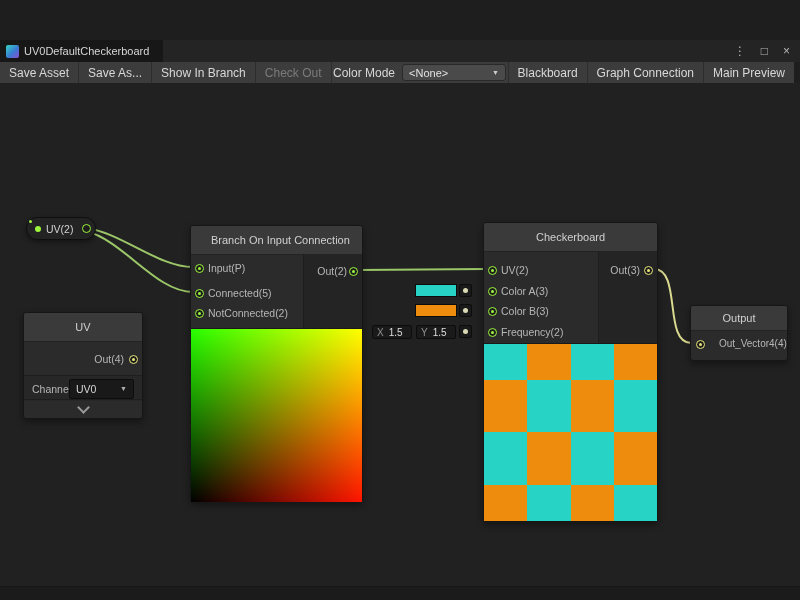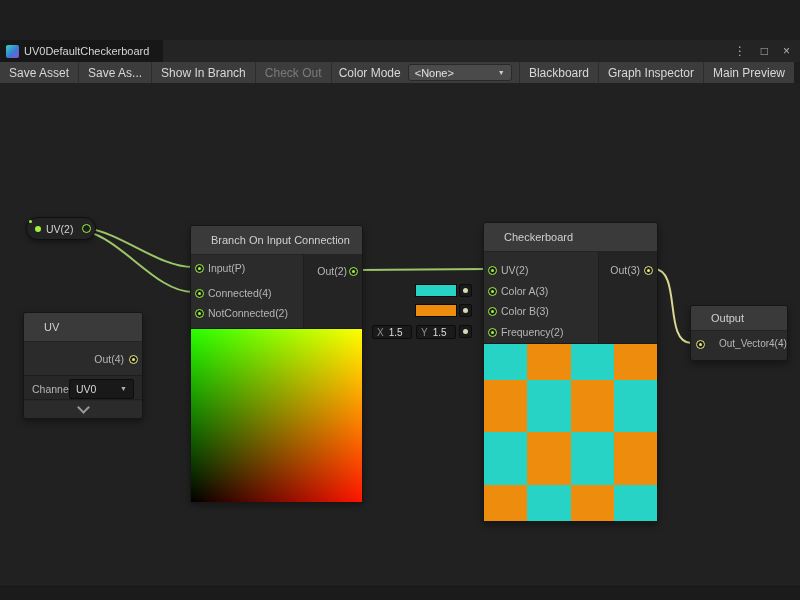--- a/index.html
+++ b/index.html
@@ -28,21 +28,21 @@
 
   
   .canvas{position:absolute;top:43px;left:0;right:0;bottom:0;background:#212121;}
   .edges{position:absolute;inset:0;pointer-events:none;}
   .bottom-strip{position:absolute;left:0;right:0;bottom:0;height:13px;background:#1b1b1b;border-top:1px solid #171717;}
 
   
   .node{position:absolute;background:#2b2b2b;border:1px solid #161616;border-radius:3px;
     box-shadow:0 3px 7px rgba(0,0,0,.4);font-size:11px;color:#c8c8c8;box-sizing:border-box;}
   .node-header{height:28px;line-height:28px;padding:0 20px;background:#3a3a3a;border-bottom:1px solid #232323;
-    color:#d0d0d0;border-radius:2px 2px 0 0;white-space:nowrap;overflow:hidden;}
+    color:#d0d0d0;border-radius:2px 2px 0 0;white-space:nowrap;overflow:hidden;text-align:center;}
   .out-col{position:absolute;right:0;width:58px;background:#242424;border-left:1px solid #1e1e1e;}
   .port{position:absolute;width:9px;height:9px;border-radius:50%;border:1px solid currentColor;background:#1c1c1c;
     color:#9df63d;box-sizing:border-box;}
   .port::after{content:"";position:absolute;left:2px;top:2px;width:3px;height:3px;border-radius:50%;background:currentColor;}
   .port.yellow{color:#eae87c;}
   .plabel{position:absolute;font-size:10.5px;color:#b6b6b6;white-space:nowrap;line-height:14px;}
 
   
   .pill{position:absolute;height:23px;width:70px;background:#232323;border:1px solid #0f0f0f;border-radius:12px;
     box-shadow:0 2px 5px rgba(0,0,0,.4);display:flex;align-items:center;padding:0 4px 0 8px;box-sizing:border-box;}
@@ -109,21 +109,21 @@
     <div class="color-mode">
       <span>Color Mode</span>
       <div class="dropdown">
         <span>&lt;None&gt;</span>
         <span class="arrow">▼</span>
       </div>
     </div>
     <div class="spacer"></div>
     <div class="tb-group tb-right">
       <div class="tb-btn">Blackboard</div>
-      <div class="tb-btn">Graph Inspector</div>
+      <div class="tb-btn">Graph Connection</div>
       <div class="tb-btn">Main Preview</div>
     </div>
   </div>
 
   <div class="canvas">
 
     <svg class="edges" width="800" height="557">
       <path d="M86,145 C122,150 158,184 193,184" fill="none" stroke-width="2" stroke-linecap="round" stroke="#9cc768"></path>
       <path d="M86,148 C124,158 156,209 193,209" fill="none" stroke-width="2" stroke-linecap="round" stroke="#9cc768"></path>
       <path d="M359,187 C400,187 445,186 486,186" fill="none" stroke-width="2" stroke-linecap="round" stroke="#9cc768"></path>
@@ -135,21 +135,21 @@
       <span class="lbl">UV(2)</span>
       <span class="port"></span>
     </div>
 
     <div class="node" style="left:190px;top:142px;width:173px;height:277px;">
       <div class="node-header">Branch On Input Connection</div>
       <div class="out-col" style="top:28px;height:74px;"></div>
       <span class="port" style="left:4px;top:38px;"></span>
       <span class="plabel" style="left:17px;top:35px;">Input(P)</span>
       <span class="port" style="left:4px;top:63px;"></span>
-      <span class="plabel" style="left:17px;top:60px;">Connected(4)</span>
+      <span class="plabel" style="left:17px;top:60px;">Connected(5)</span>
       <span class="port" style="left:4px;top:83px;"></span>
       <span class="plabel" style="left:17px;top:80px;">NotConnected(2)</span>
       <span class="port" style="right:4px;top:41px;"></span>
       <span class="plabel" style="right:15px;top:38px;">Out(2)</span>
       <div class="uv-preview" style="top:102px;height:173px;"></div>
     </div>
 
     <div class="node" style="left:23px;top:229px;width:120px;height:107px;">
       <div class="node-header">UV</div>
       <span class="port yellow" style="right:4px;top:42px;"></span>

